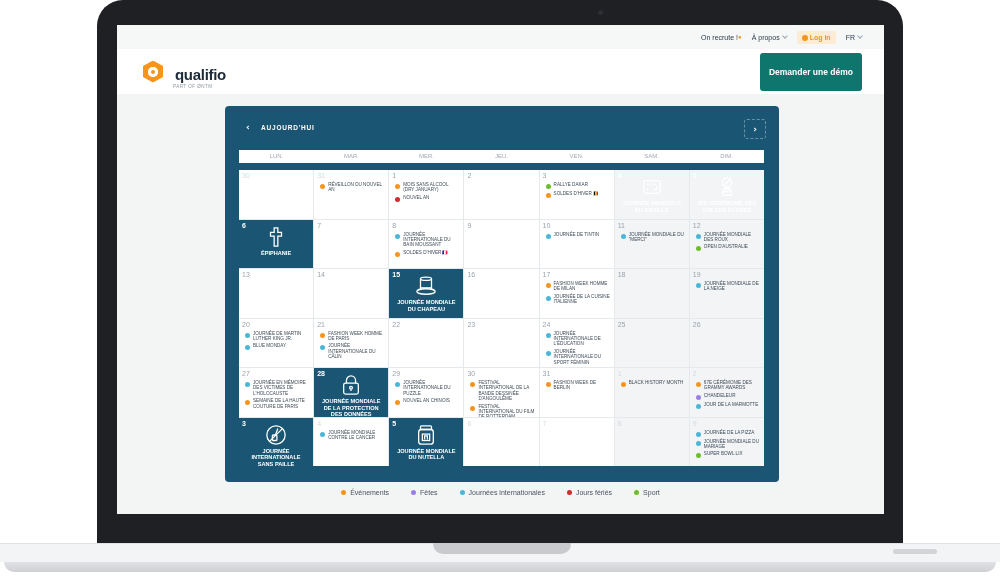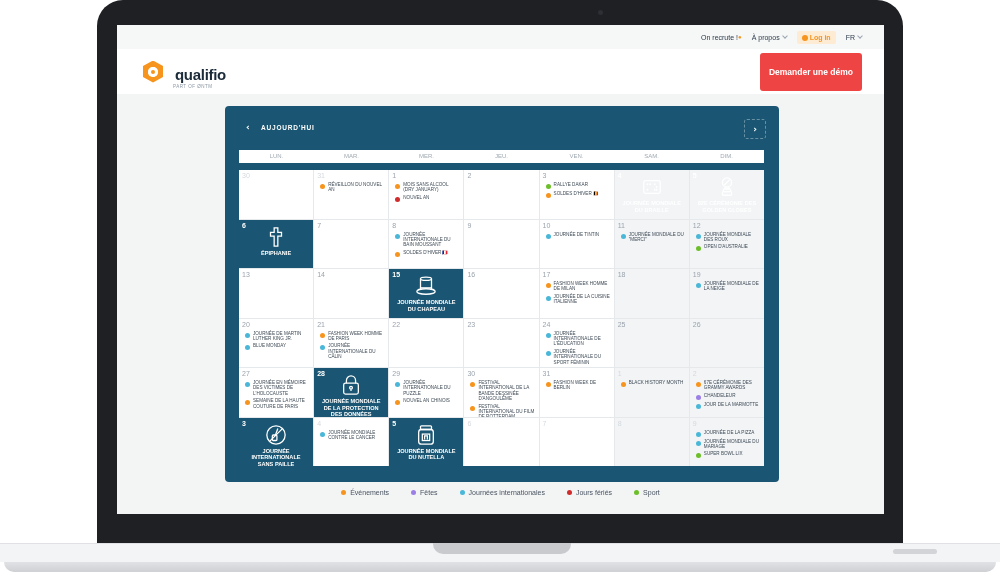--- a/index.html
+++ b/index.html
@@ -23,21 +23,21 @@
   
   .nav { height: 45px; background: #ffffff; display: flex; align-items: center; padding-left: 26px; padding-right: 22px; font-family: "Liberation Sans", sans-serif; }
   .logo { display: flex; align-items: flex-end; gap: 12px; margin-right: 18px; position: relative; }
   .logo-hex { width: 20px; height: 22px; background: #f7941d; clip-path: polygon(50% 0, 100% 25%, 100% 75%, 50% 100%, 0 75%, 0 25%); position: relative; }
   .logo-hex::after { content: ""; position: absolute; left: 5px; top: 6px; width: 10px; height: 10px; border-radius: 50%; background: #fff; box-shadow: inset 0 0 0 2px #fff; }
   .logo-hex::before { content: ""; position: absolute; left: 8px; top: 9px; width: 4px; height: 4px; border-radius: 50%; background: #f7941d; z-index: 2; }
   .logo-text { font-size: 15px; font-weight: bold; color: #1b2b3a; letter-spacing: -0.3px; }
   .logo-sub { position: absolute; left: 30px; top: 23px; font-size: 4.5px; color: #8a96a3; letter-spacing: 0.5px; white-space: nowrap; }
   .menu { display: flex; gap: 12px; font-size: 10px; font-weight: bold; color: #1b3652; }
   .menu span.item { white-space: nowrap; }
-  .cta { margin-left: auto; background: #ef4444; color: #fff; font-size: 8.5px; font-weight: bold; padding: 14px 9px; border-radius: 3px; font-family: "Liberation Sans", sans-serif; }
+  .cta { margin-left: auto; background: #0f766e; color: #fff; font-size: 8.5px; font-weight: bold; padding: 14px 9px; border-radius: 3px; font-family: "Liberation Sans", sans-serif; }
 
   
   .cal { position: absolute; left: 108px; top: 81px; width: 554px; height: 376px; background: #1a5673; border-radius: 4px; }
   .cal-head { position: relative; height: 44px; }
   .prev { position: absolute; left: 21px; top: 16px; color: #fff; font-size: 9px; font-weight: bold; }
   .today { position: absolute; left: 36px; top: 18px; color: #fff; font-size: 6.5px; letter-spacing: 0.8px; font-family: "Liberation Sans", sans-serif; font-weight: bold; }
   .month { position: absolute; left: 0; right: 0; top: 14px; text-align: center; color: #fff; font-size: 13px; font-weight: bold; font-family: "Liberation Sans", sans-serif; }
   .next { position: absolute; right: 13px; top: 13px; width: 22px; height: 20px; border: 1px dashed rgba(255,255,255,0.35); border-radius: 3px; color: #fff; font-size: 9px; font-weight: bold; text-align: center; line-height: 18px; }
   .dow { position: absolute; left: 14px; top: 44px; width: 525px; height: 13px; background: #fff; display: grid; grid-template-columns: repeat(7, 1fr); }
   .dow span { font-size: 6px; color: #a0a9b2; text-align: center; line-height: 13px; font-family: "Liberation Sans", sans-serif; }

